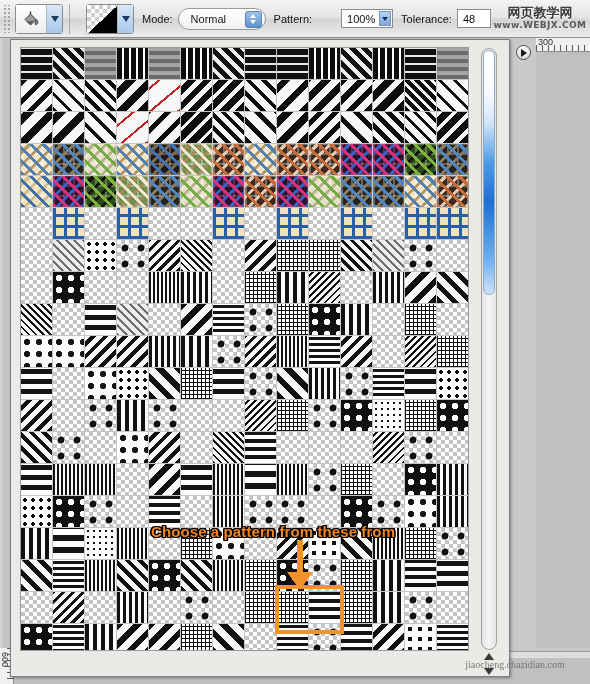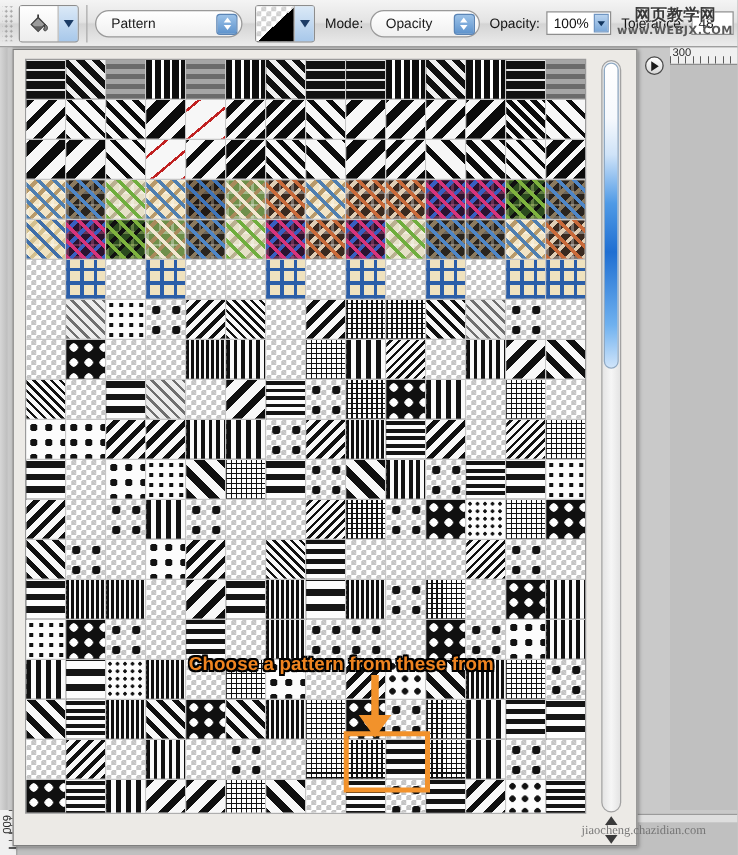--- a/index.html
+++ b/index.html
@@ -77,21 +77,21 @@
     background-position: 0 0, 0 0, 4px 4px;
   }
   .lbl { font-size: 11px; color: #151515; margin: 0 5px 0 8px; white-space: nowrap; }
 
   .combo-sm { min-width: 88px; }
   .numfield {
     height: 19px; width: 42px; border: 1px solid #8e8e8e; background: #fff;
     font-size: 11px; color: #111; display: flex; align-items: center;
     padding-left: 5px; flex: none; position: relative;
   }
-  .numfield.with-caret { width: 52px; padding-right: 14px; }
+  .numfield.with-caret { width: 52px; padding-right: 14px; margin-left: 24px; }
   .numfield .mini-caret {
     position: absolute; right: 1px; top: 1px; width: 12px; height: 15px;
     background: linear-gradient(to bottom,#b9d3ef,#7ca9da);
     border: 1px solid #6f95c2;
     display: flex; align-items: center; justify-content: center;
   }
   .mini-caret i { width:0;height:0;border-left:3px solid transparent;border-right:3px solid transparent;border-top:4px solid #12355e; }
   .numfield.tol { width: 34px; }
 
   
@@ -236,48 +236,41 @@
           <path d="M5.6 12 L13.4 12 L9.5 16 Z" fill="#5f5f5f"></path>
         </svg>
       </div>
       <div class="tool-arrow-box">
         <span class="caret-dn"></span>
       </div>
     </div>
 
     <div class="vsep"></div>
 
-    <div class="combo">
-      <span>Pattern</span>
-      <span class="spin">
-        <span class="up"></span>
-        <span class="dn"></span>
-      </span>
-    </div>
 
     <div style="width:10px;flex:none;"></div>
 
     <div class="swatch-well">
       <div class="swatch"></div>
       <div class="tool-arrow-box">
         <span class="caret-dn"></span>
       </div>
     </div>
 
     <span class="lbl">Mode:</span>
 
     <div class="combo combo-sm">
-      <span>Opacity</span>
+      <span>Normal</span>
       <span class="spin">
         <span class="up"></span>
         <span class="dn"></span>
       </span>
     </div>
 
-    <span class="lbl">Opacity:</span>
+    <span class="lbl">Pattern:</span>
     <div class="numfield with-caret">
       <span>100%</span>
       <span class="mini-caret">
           <i></i>
         </span>
     </div>
 
     <span class="lbl">Tolerance:</span>
     <div class="numfield tol">
       <span>48</span>

